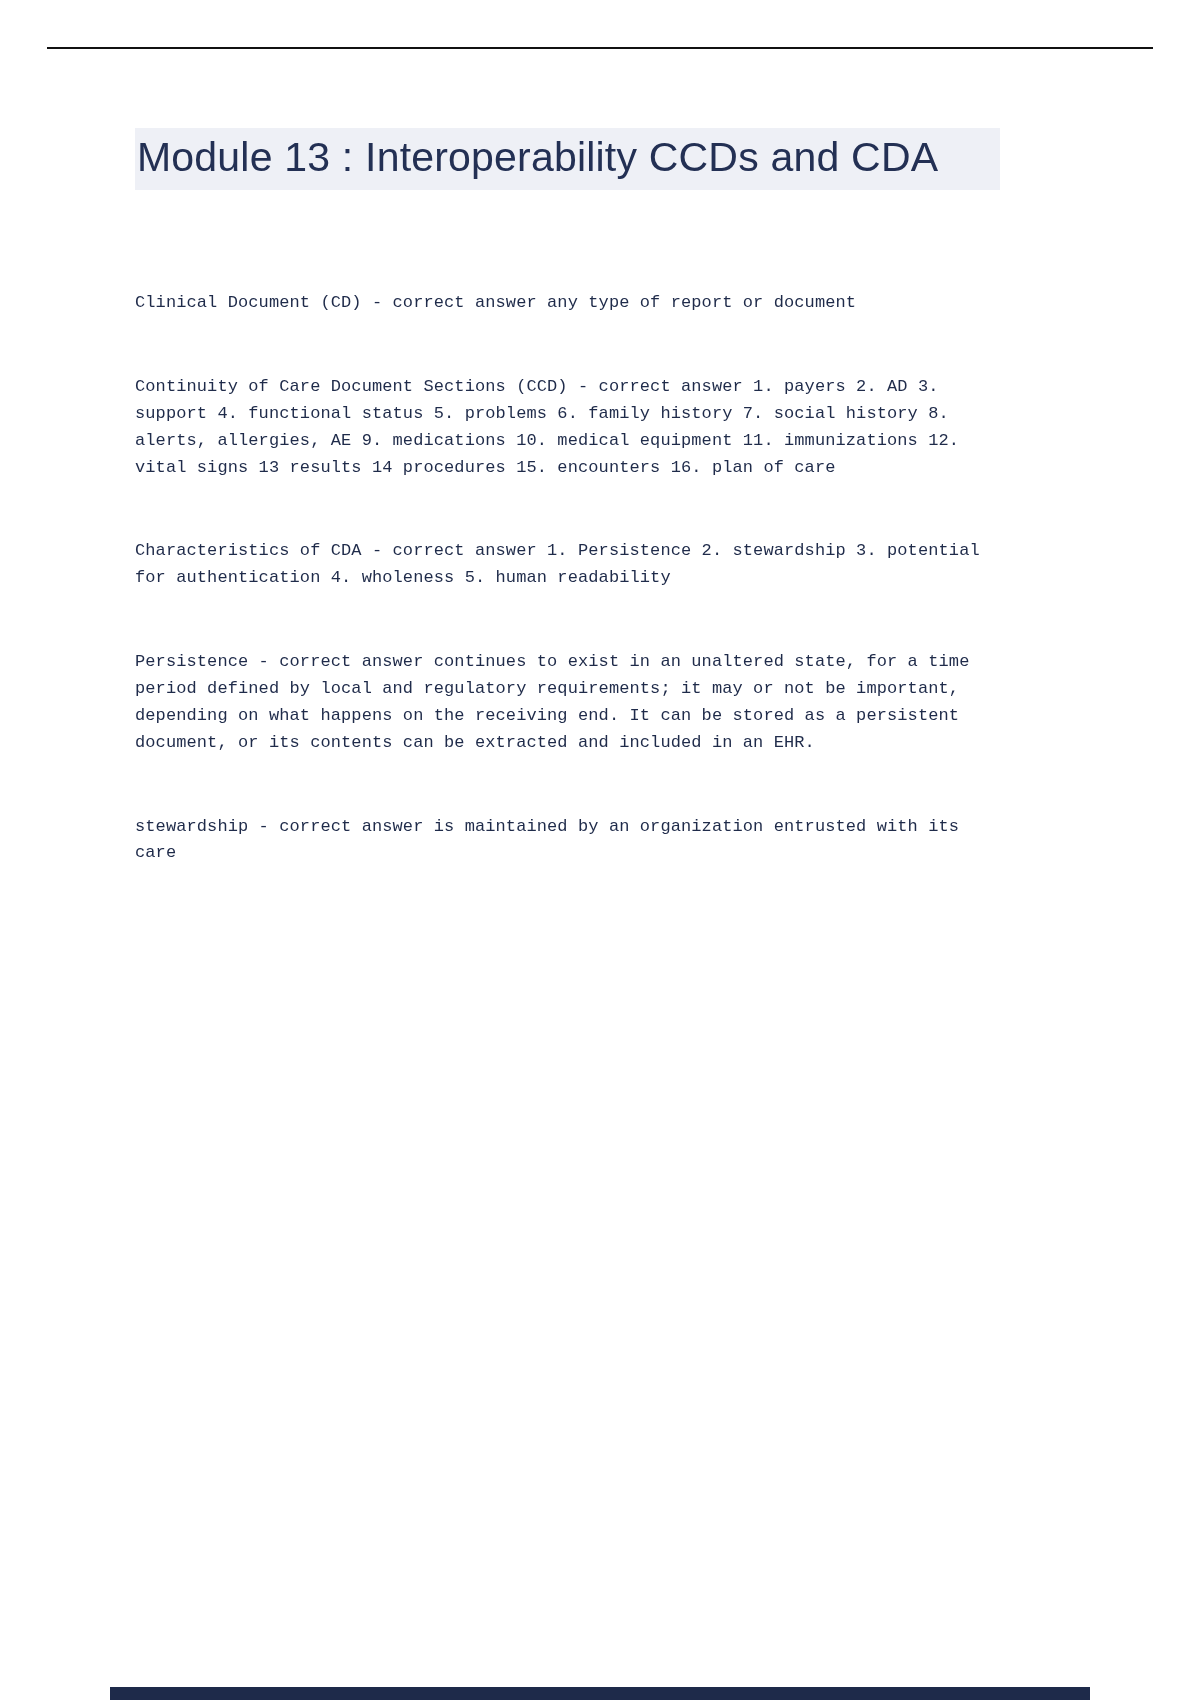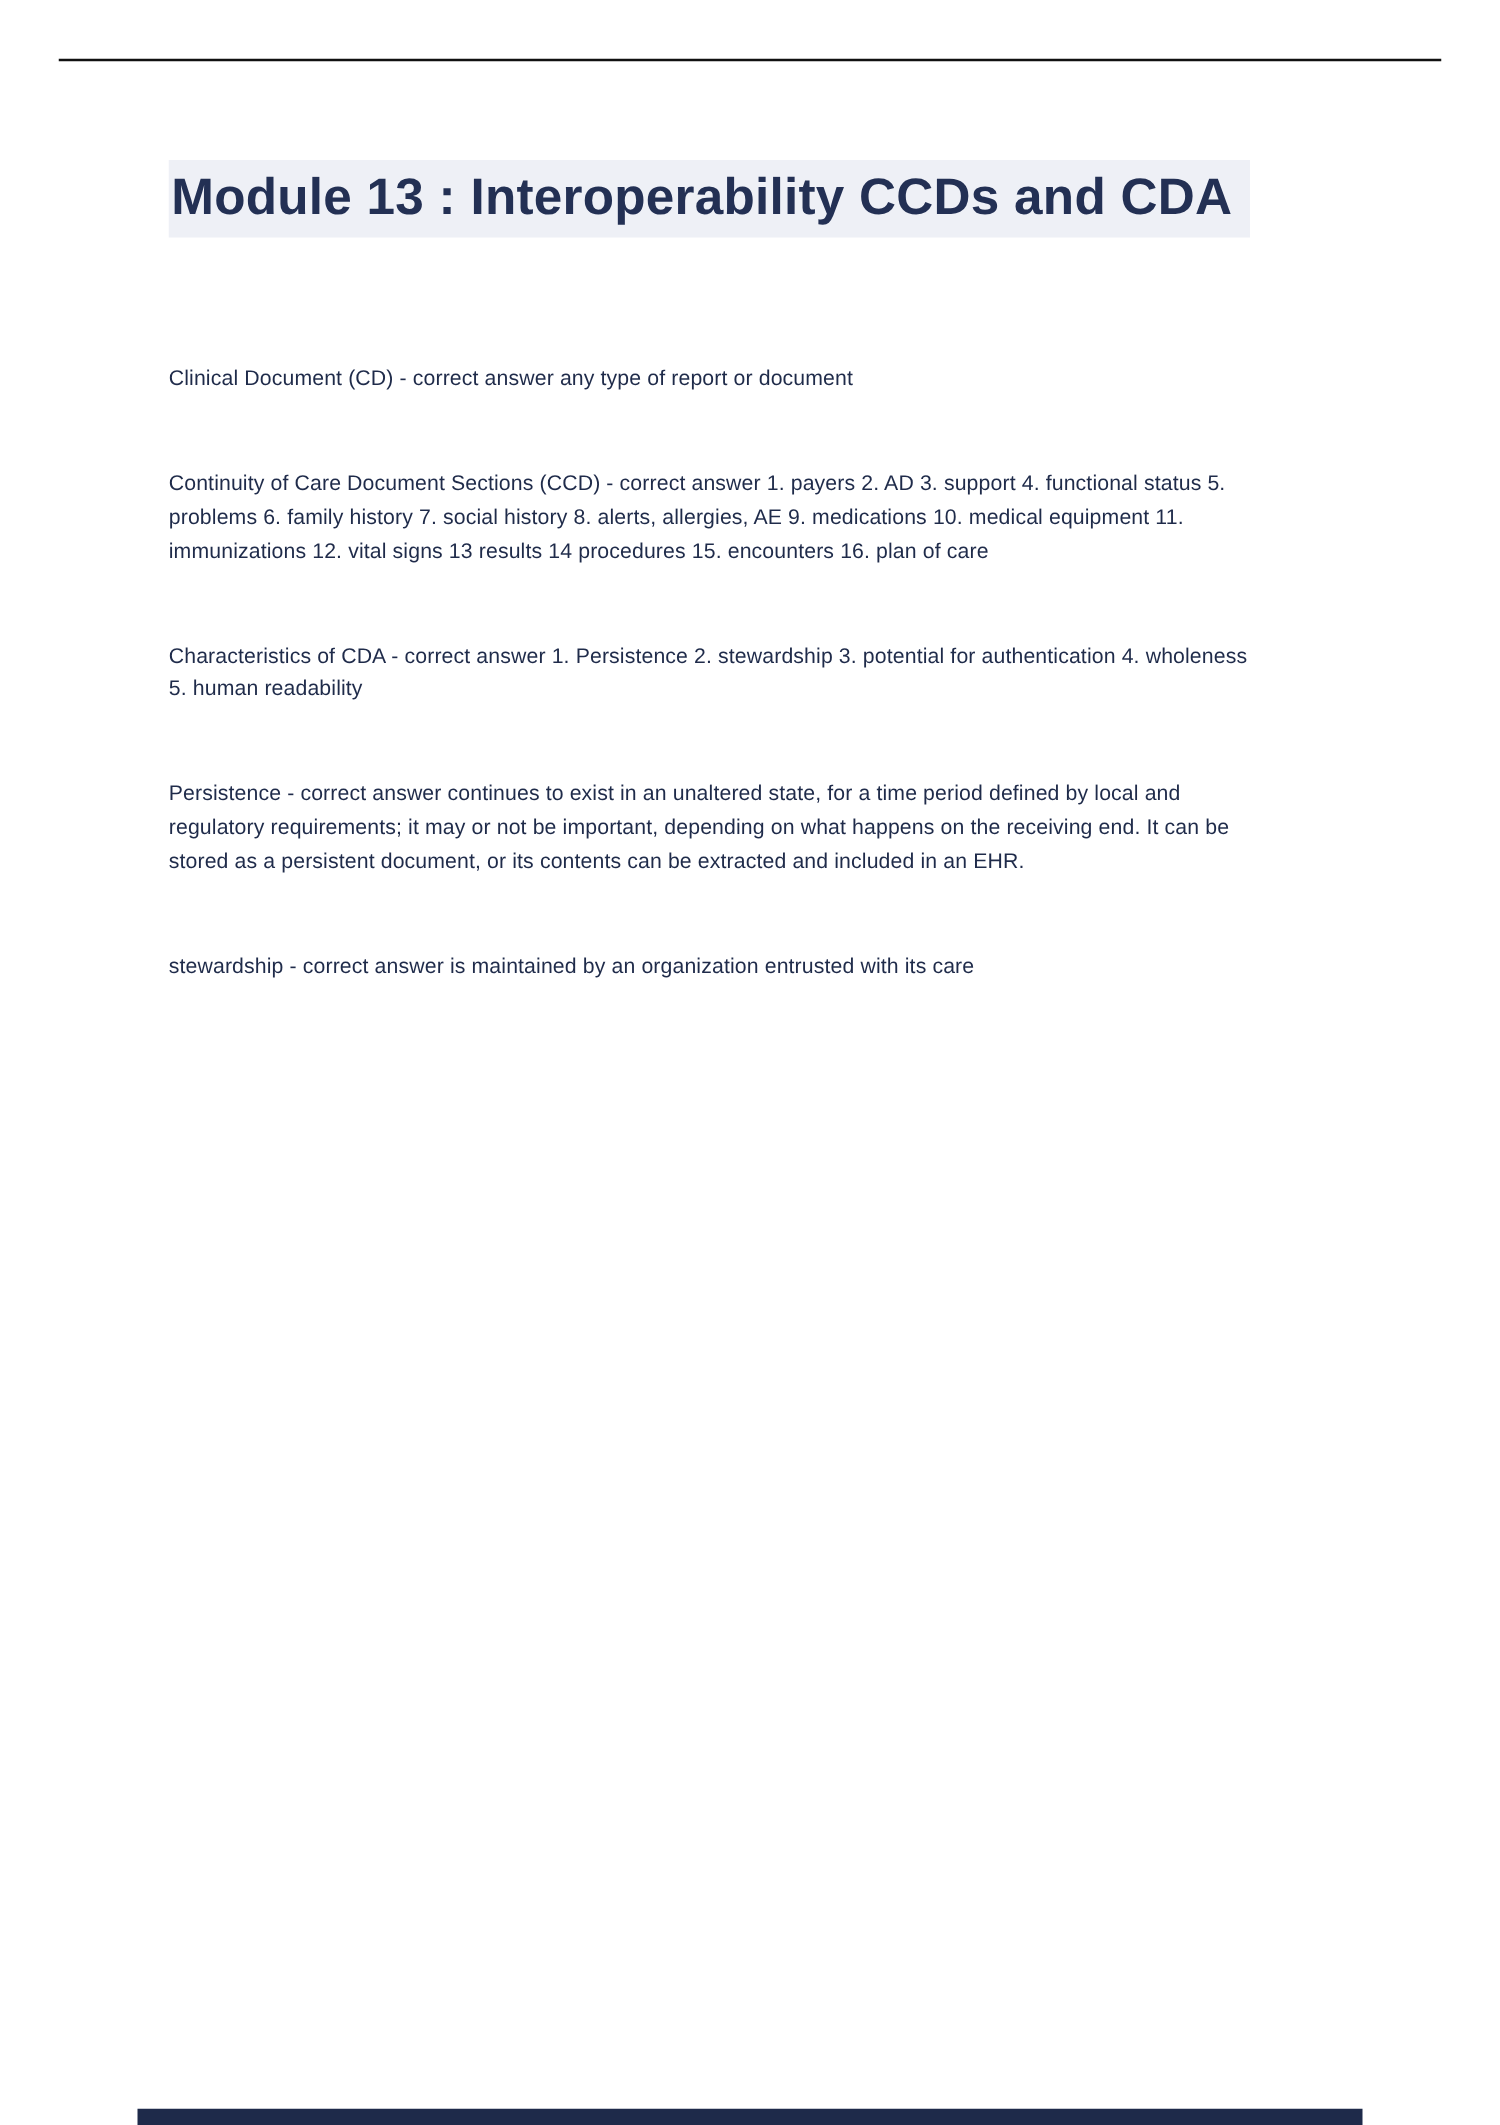--- a/index.html
+++ b/index.html
@@ -27,28 +27,29 @@
     position: absolute;
     top: 128px;
     left: 135px;
     width: 865px;
   }
   .doc-title {
     display: block;
     background: #eef0f6;
     color: #233054;
     font-size: 41px;
-    font-weight: 700;
+    font-weight: 400;
     line-height: 1.32;
     padding: 2px 6px 6px 2px;
     margin: 0 0 60px 0;
     letter-spacing: 0.2px;
   }
   .qa-list {
     margin-top: 100px;
+    font-family: Liberation Mono, monospace;
   }
   .qa-item {
     color: #1f2b4a;
     font-size: 17px;
     line-height: 1.58;
     margin-bottom: 57px;
     letter-spacing: 0.1px;
   }
   .bottom-bar {
     position: absolute;

